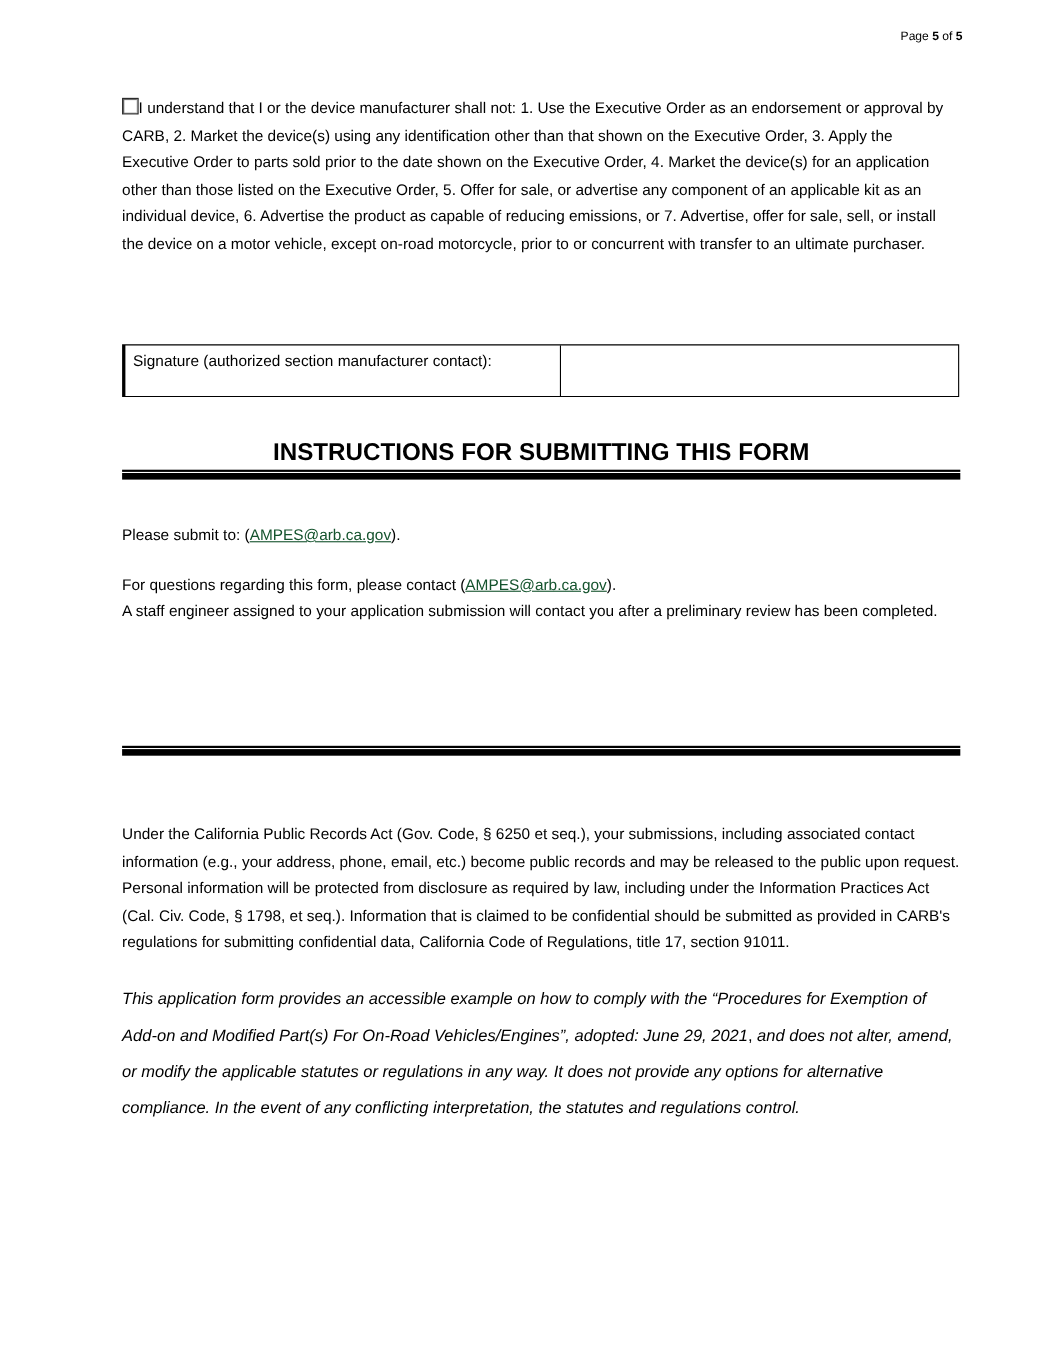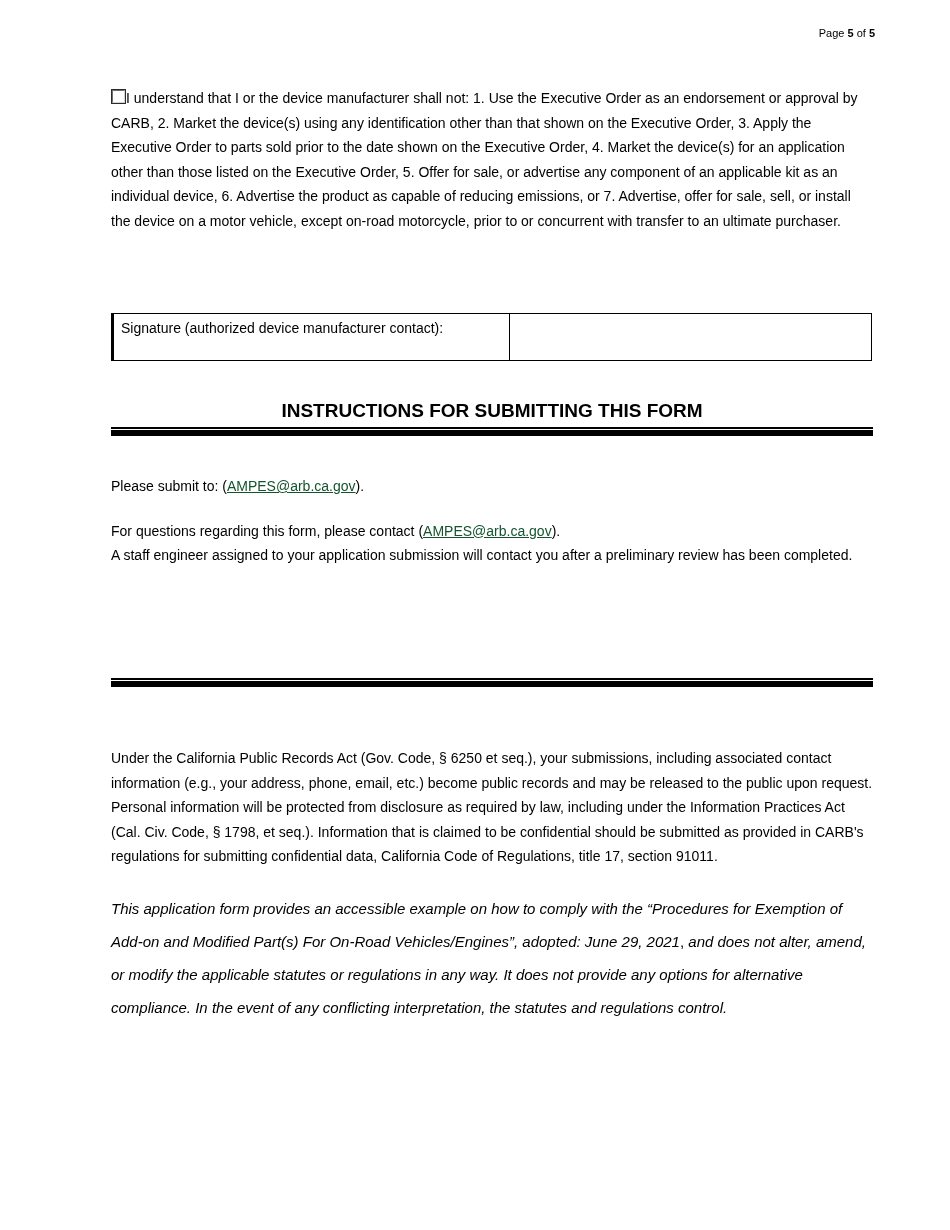--- a/index.html
+++ b/index.html
@@ -96,21 +96,21 @@
   }
 
   
   .section {
     position: absolute;
     left: 111px;
     width: 762px;
   }
   .section-title {
     text-align: center;
-    font-size: 19px;
+    font-size: 22px;
     font-weight: bold;
     line-height: 20px;
   }
   .section-rule {
     margin-top: 6px;
     height: 9px;
     border-top: 2px solid #000;
     border-bottom: 6px solid #000;
     box-sizing: border-box;
   }
@@ -138,21 +138,21 @@
   <div class="page-header">
     <span>Page </span><b>5</b><span> of </span><b>5</b>
   </div>
 
   <div class="content">
     <p class="para"><span class="checkbox"></span><span>I understand that I or the device manufacturer shall not:  1. Use the Executive Order as an endorsement or approval by CARB, 2. Market the device(s) using any identification other than that shown on the Executive Order, 3. Apply the Executive Order to parts sold prior to the date shown on the Executive Order, 4. Market the device(s) for an application other than those listed on the Executive Order,  5. Offer for sale, or advertise any component of an applicable kit as an individual device, 6. Advertise the product as capable of reducing emissions, or 7. Advertise, offer for sale, sell, or install the device on a motor vehicle, except on-road motorcycle, prior to or concurrent with transfer to an ultimate purchaser.</span></p>
   </div>
 
   <div class="sig-table">
     <div class="sig-cell left">
-      <span>Signature (authorized device manufacturer contact):</span>
+      <span>Signature (authorized section manufacturer contact):</span>
     </div>
   </div>
 
   <div class="section" style="top: 401px;">
     <div class="section-title">INSTRUCTIONS FOR SUBMITTING THIS FORM</div>
     <div class="section-rule"></div>
   </div>
 
   <div class="section" style="top: 474px;">
     <p class="para"><span>Please submit to: (</span><a class="maillink" href="#">AMPES@arb.ca.gov</a><span>).</span></p>

